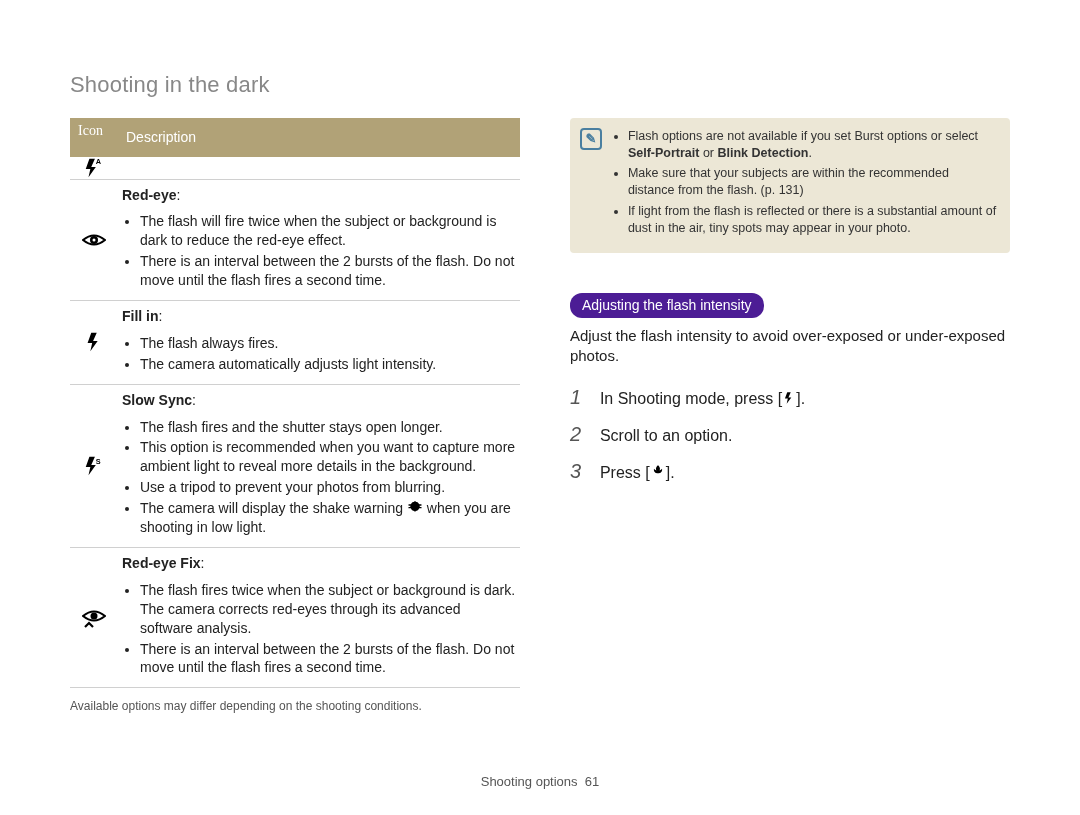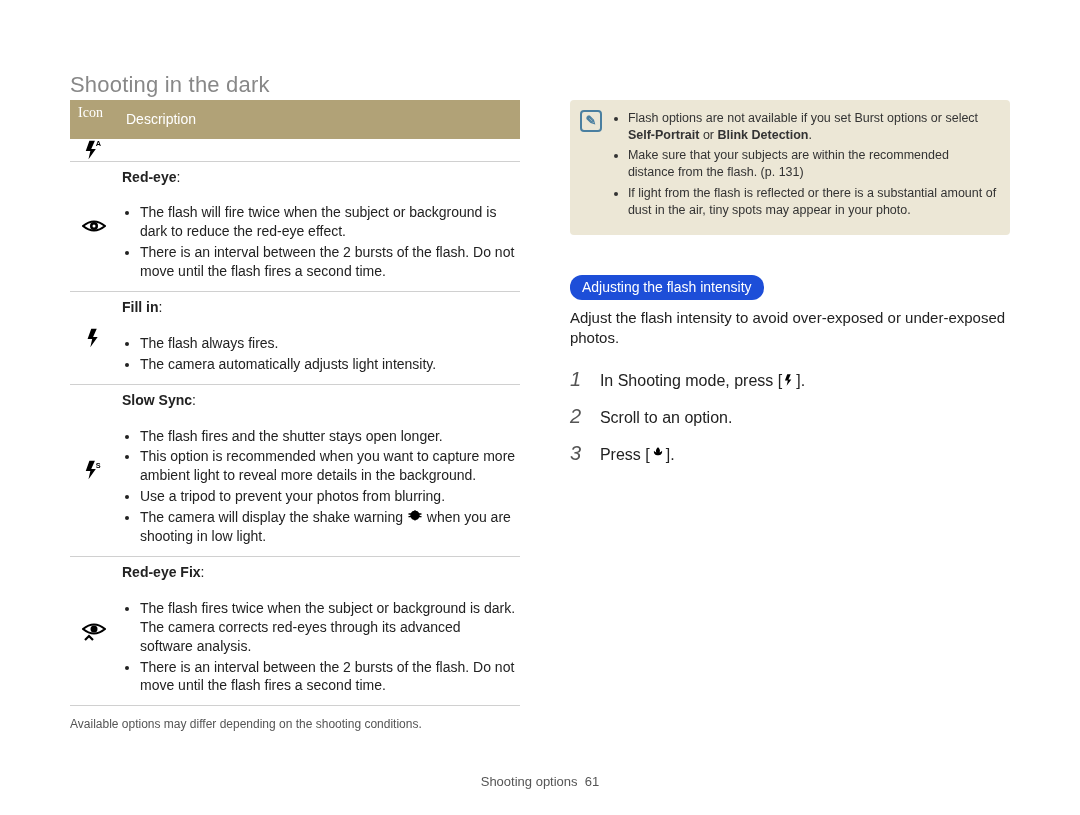--- a/index.html
+++ b/index.html
@@ -11,20 +11,21 @@
     color: #222;
     position: relative;
     padding: 70px 70px 30px 70px;
     font-size: 14px;
     line-height: 1.35;
   }
   .page-title {
     font-size: 22px;
     font-weight: 300;
     color: #888;
+    margin-bottom: 18px;
     letter-spacing: 0.2px;
   }
   .columns { display: flex; gap: 50px; }
   .col-left { width: 460px; }
   .col-right { width: 450px; }
 
   .tbl-header {
     display: flex;
     background: #b1a277;
     color: #fff;
@@ -35,21 +36,21 @@
 
   .tbl-row { display: flex; border-bottom: 1px solid #d0d0d0; }
   .td-icon {
     width: 48px;
     display: flex;
     align-items: center;
     justify-content: center;
     font-size: 20px;
   }
   .td-desc { flex: 1; padding: 6px 4px 8px 4px; font-size: 14px; }
-  .td-desc ul { list-style: disc; padding-left: 18px; margin-top: 17px; }
+  .td-desc ul { list-style: disc; padding-left: 18px; margin-top: 8px; }
   .td-desc li { margin-bottom: 2px; }
 
   .footnote { font-size: 12px; color: #555; margin-top: 10px; }
 
   .note-box {
     background: #ece7d6;
     border-radius: 4px;
     display: flex;
     padding: 10px 12px 12px 10px;
     gap: 10px;
@@ -64,21 +65,21 @@
     color: #4a7fa0;
     font-weight: bold;
     flex-shrink: 0;
     font-size: 13px;
   }
   .note-box ul { list-style: disc; padding-left: 16px; }
   .note-box li { margin-bottom: 4px; }
 
   .section-pill {
     display: inline-block;
-    background: #1d4ed8;
+    background: #4c1d95;
     color: #fff;
     border-radius: 12px;
     padding: 3px 12px;
     font-size: 14px;
     margin-top: 40px;
     margin-bottom: 8px;
   }
   .section-desc { font-size: 15px; margin-bottom: 18px; }
   .steps .step { display:flex; gap:12px; margin-bottom:10px; align-items:baseline; }
   .steps .num { font-style: italic; font-size: 20px; color:#555; width:18px; }

